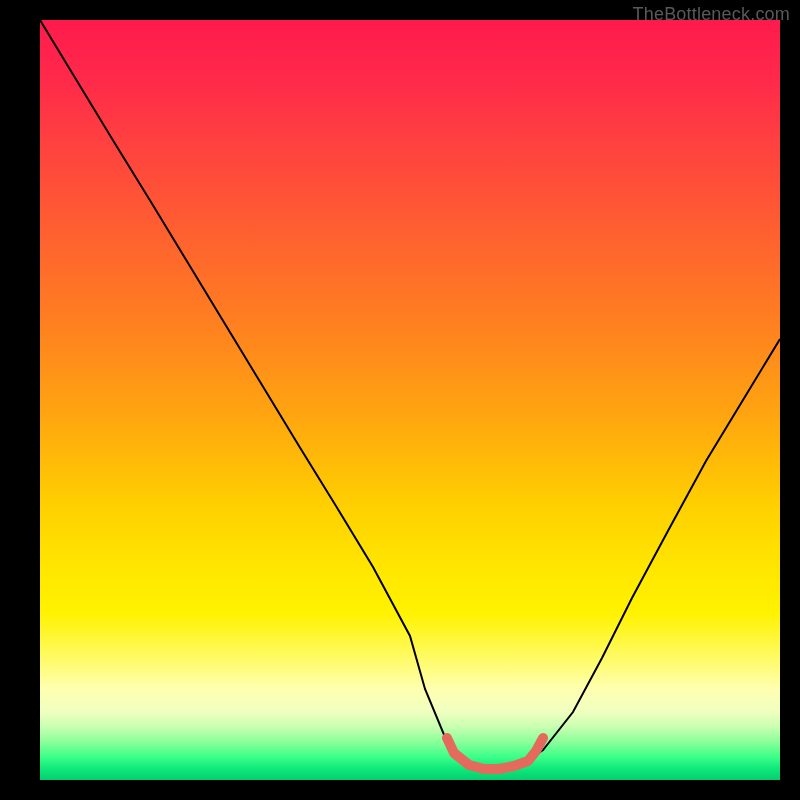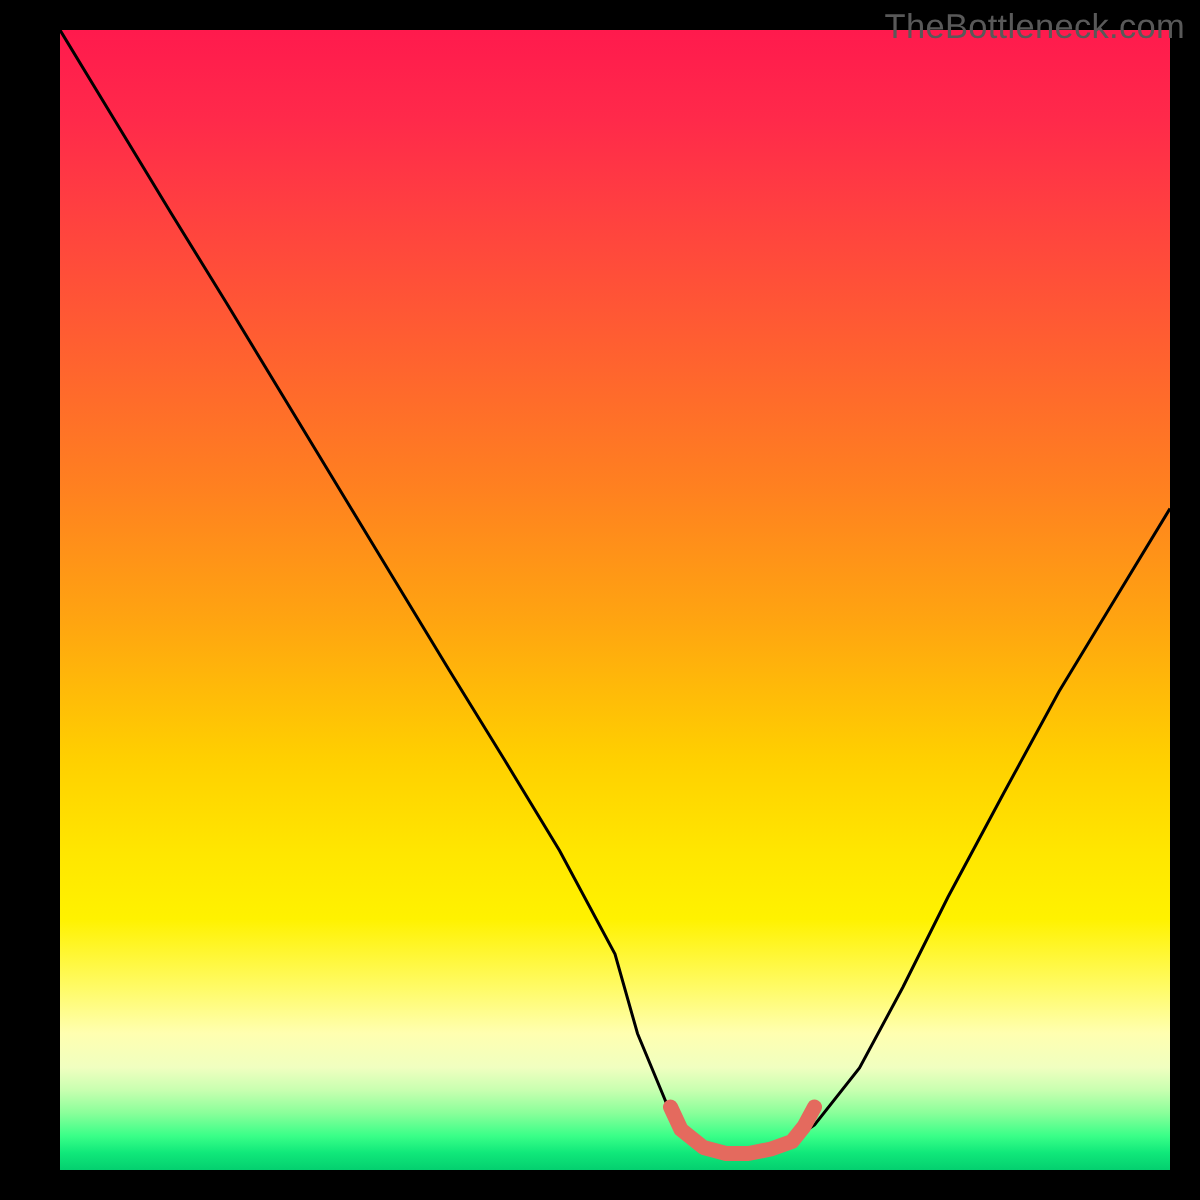--- a/index.html
+++ b/index.html
@@ -15,21 +15,21 @@
     position: relative;
     width: 800px;
     height: 800px;
     background: #000;
   }
   .watermark {
     position: absolute;
     top: 4px;
     right: 10px;
     color: #595959;
-    font-size: 23px;
+    font-size: 18px;
     font-weight: 400;
     letter-spacing: 0.2px;
     z-index: 10;
   }
   .plot {
     position: absolute;
     left: 40px;
     top: 20px;
     width: 740px;
     height: 760px;

